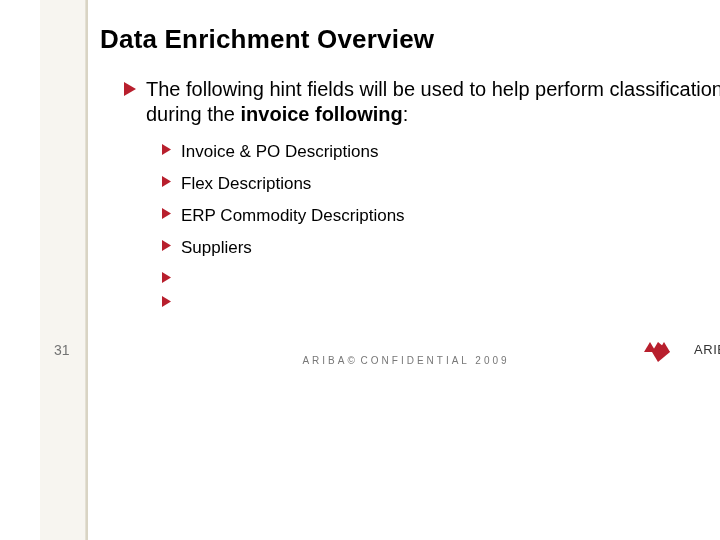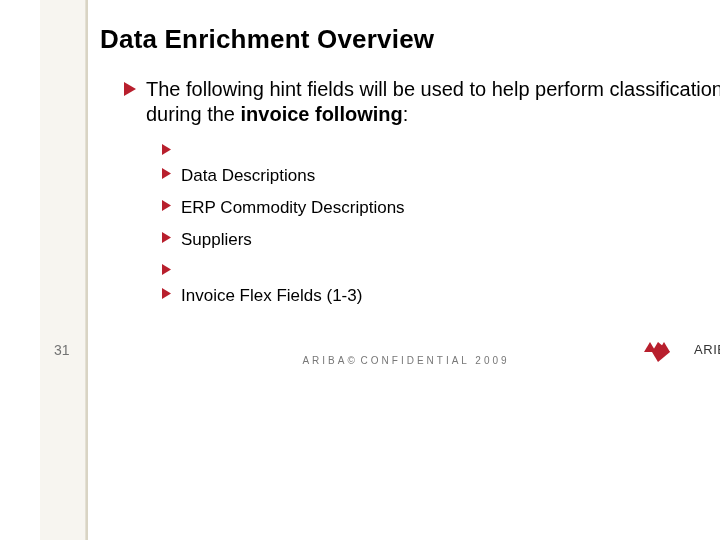--- a/index.html
+++ b/index.html
@@ -45,28 +45,29 @@
       </span>
     </div>
 
     <div class="sub-list">
       <div class="sub-item">
         <span class="arrow">
             <svg class="tri" width="9" height="11" viewBox="0 0 9 11">
               <polygon points="0,0 9,5.5 0,11" fill="#b81f2d"></polygon>
             </svg>
           </span>
+        <span class="text">Invoice &amp; PO Descriptions</span>
       </div>
       <div class="sub-item">
         <span class="arrow">
             <svg class="tri" width="9" height="11" viewBox="0 0 9 11">
               <polygon points="0,0 9,5.5 0,11" fill="#b81f2d"></polygon>
             </svg>
           </span>
-        <span class="text">Data Descriptions</span>
+        <span class="text">Flex Descriptions</span>
       </div>
       <div class="sub-item">
         <span class="arrow">
             <svg class="tri" width="9" height="11" viewBox="0 0 9 11">
               <polygon points="0,0 9,5.5 0,11" fill="#b81f2d"></polygon>
             </svg>
           </span>
         <span class="text">ERP Commodity Descriptions</span>
       </div>
       <div class="sub-item">
@@ -83,21 +84,20 @@
               <polygon points="0,0 9,5.5 0,11" fill="#b81f2d"></polygon>
             </svg>
           </span>
       </div>
       <div class="sub-item">
         <span class="arrow">
             <svg class="tri" width="9" height="11" viewBox="0 0 9 11">
               <polygon points="0,0 9,5.5 0,11" fill="#b81f2d"></polygon>
             </svg>
           </span>
-        <span class="text">Invoice Flex Fields (1-3)</span>
       </div>
     </div>
   </div>
 
   <div class="page-number">31</div>
 
   <div class="footer">
     <span>ARIBA</span><span class="copy">©</span> <span>CONFIDENTIAL</span> <span>2009</span>
   </div>
 

